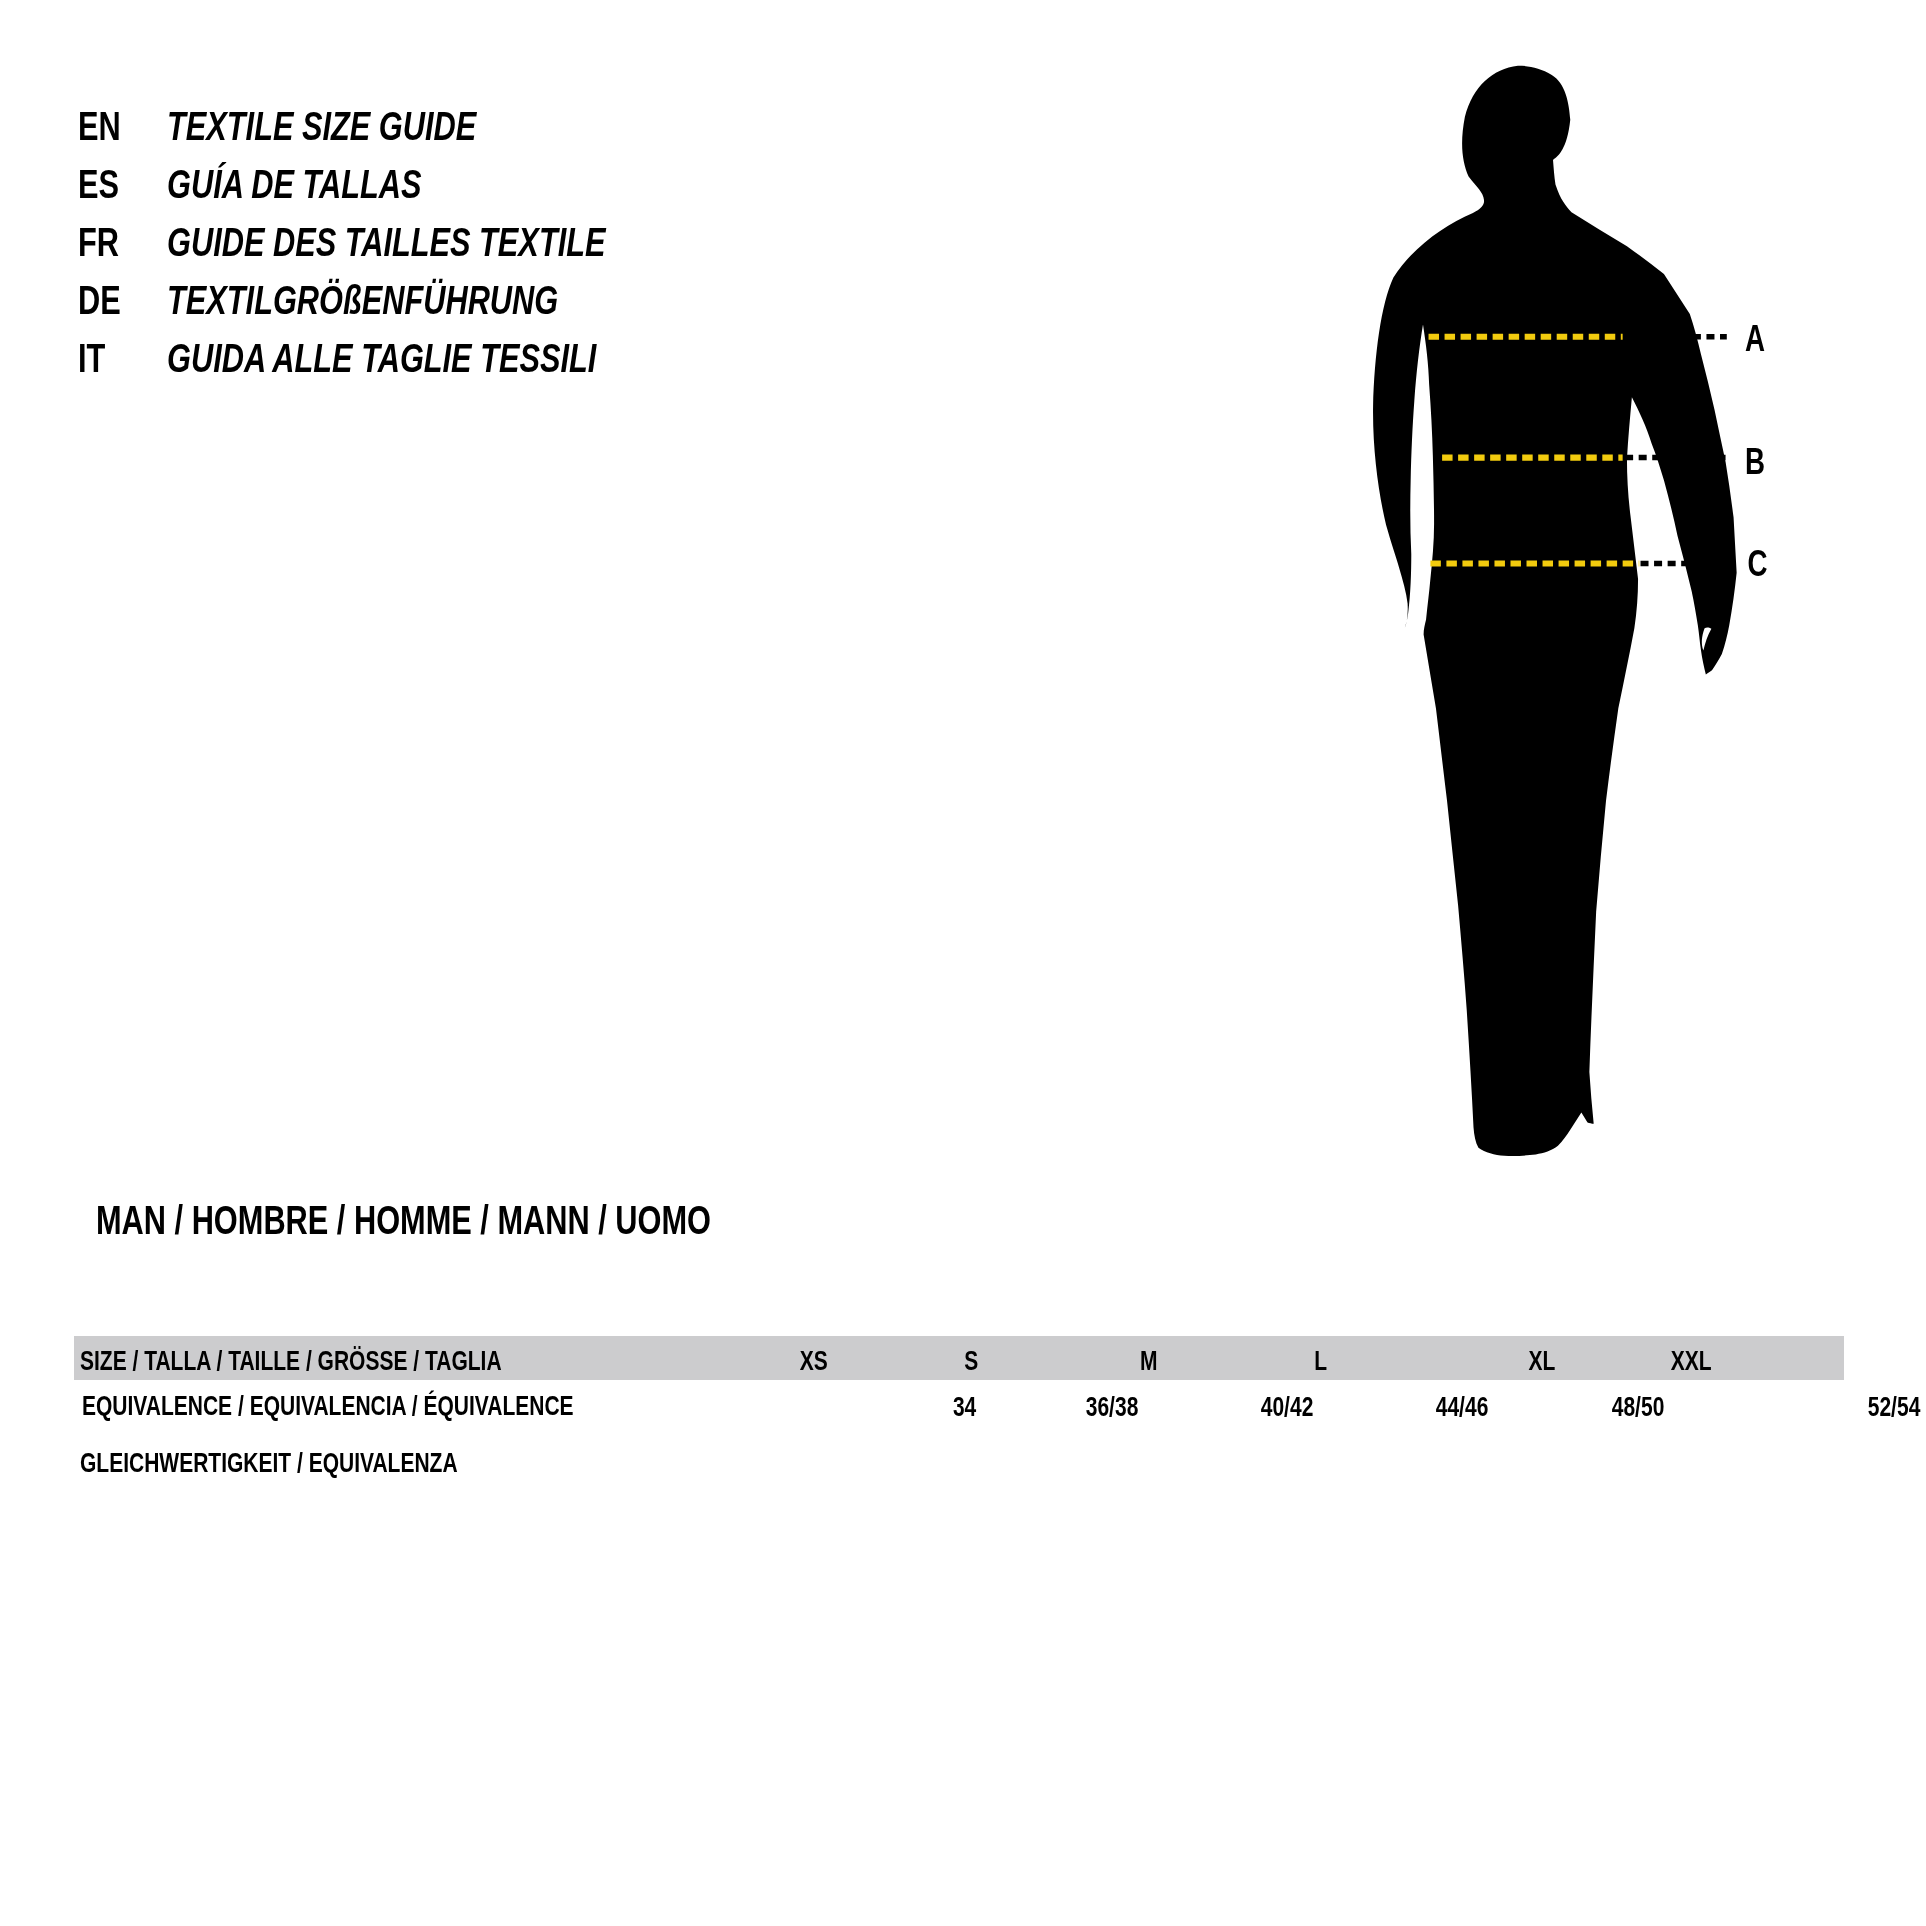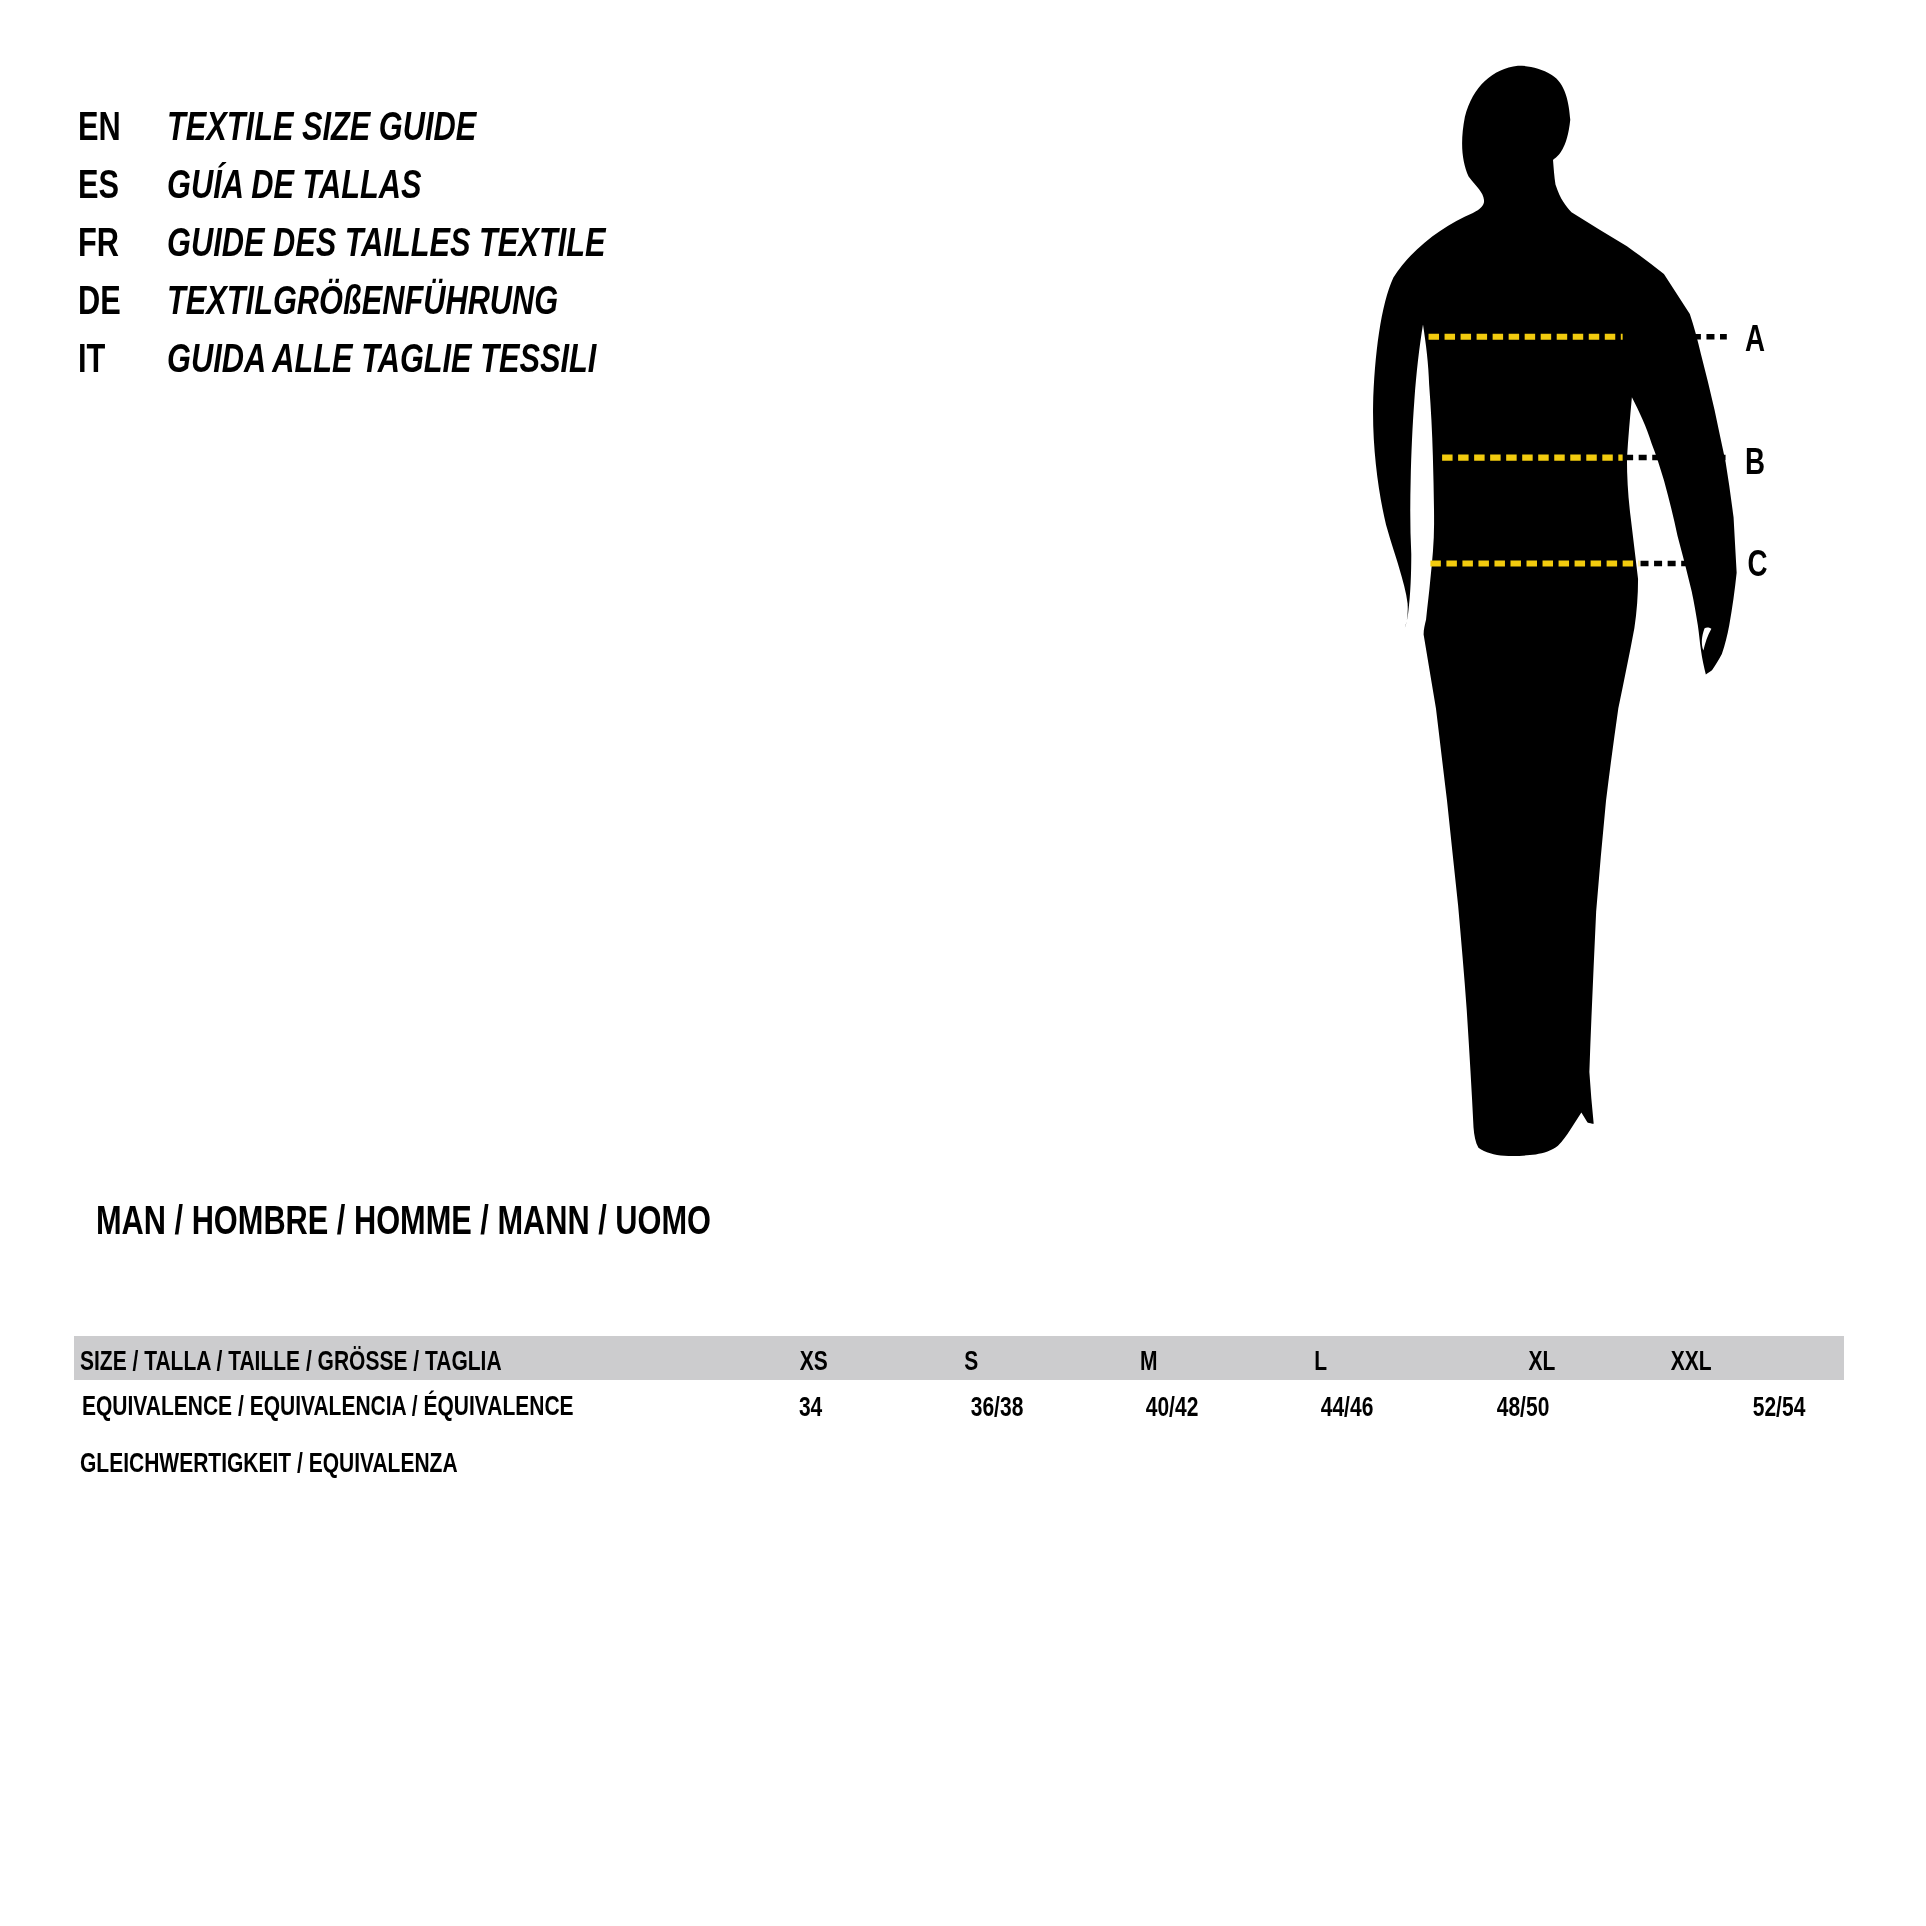--- a/index.html
+++ b/index.html
@@ -22,21 +22,21 @@
   #figure-svg{left:1294px;top:49px;width:555px;height:1140px;}
 
   
   .section-title{left:79px;top:1200px;font-size:41px;line-height:41px;margin-left:17px;}
 
   
   .band{left:74px;top:1336px;width:1770px;height:44px;background:#CCCCCE;}
   .tbl-text{font-size:28px;line-height:36px;}
   .row-header{left:80px;top:1343px;}
   .size-cell{top:1343px;width:185px;text-align:left;}
-  .val-cell{top:1389px;width:185px;text-align:left;}
+  .val-cell{top:1389px;width:185px;text-align:right;}
   .equiv-line1{left:82px;top:1388px;}
   .equiv-line2{left:80px;top:1433px;margin-top:12px;}
 </style>
 </head>
 <body>
 
 <div>
   <div class="abs lang-row" style="top:106px">
     <span class="lang-code"><span class="cond">EN</span></span>
     <span class="lang-label"><span class="cond">TEXTILE SIZE GUIDE</span></span>

